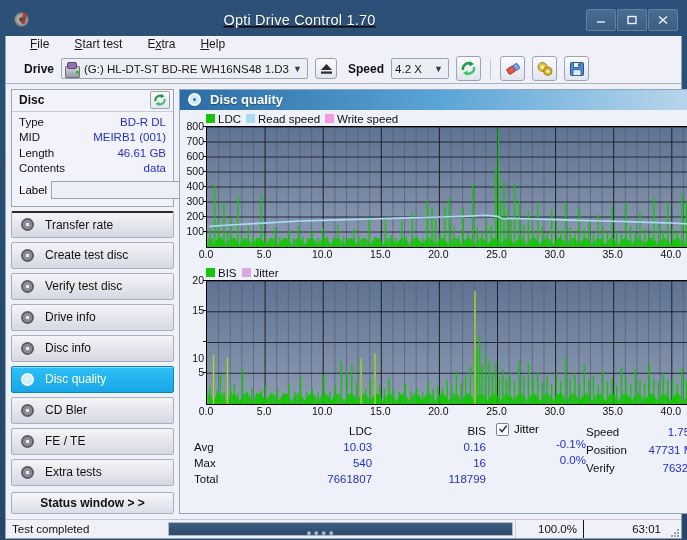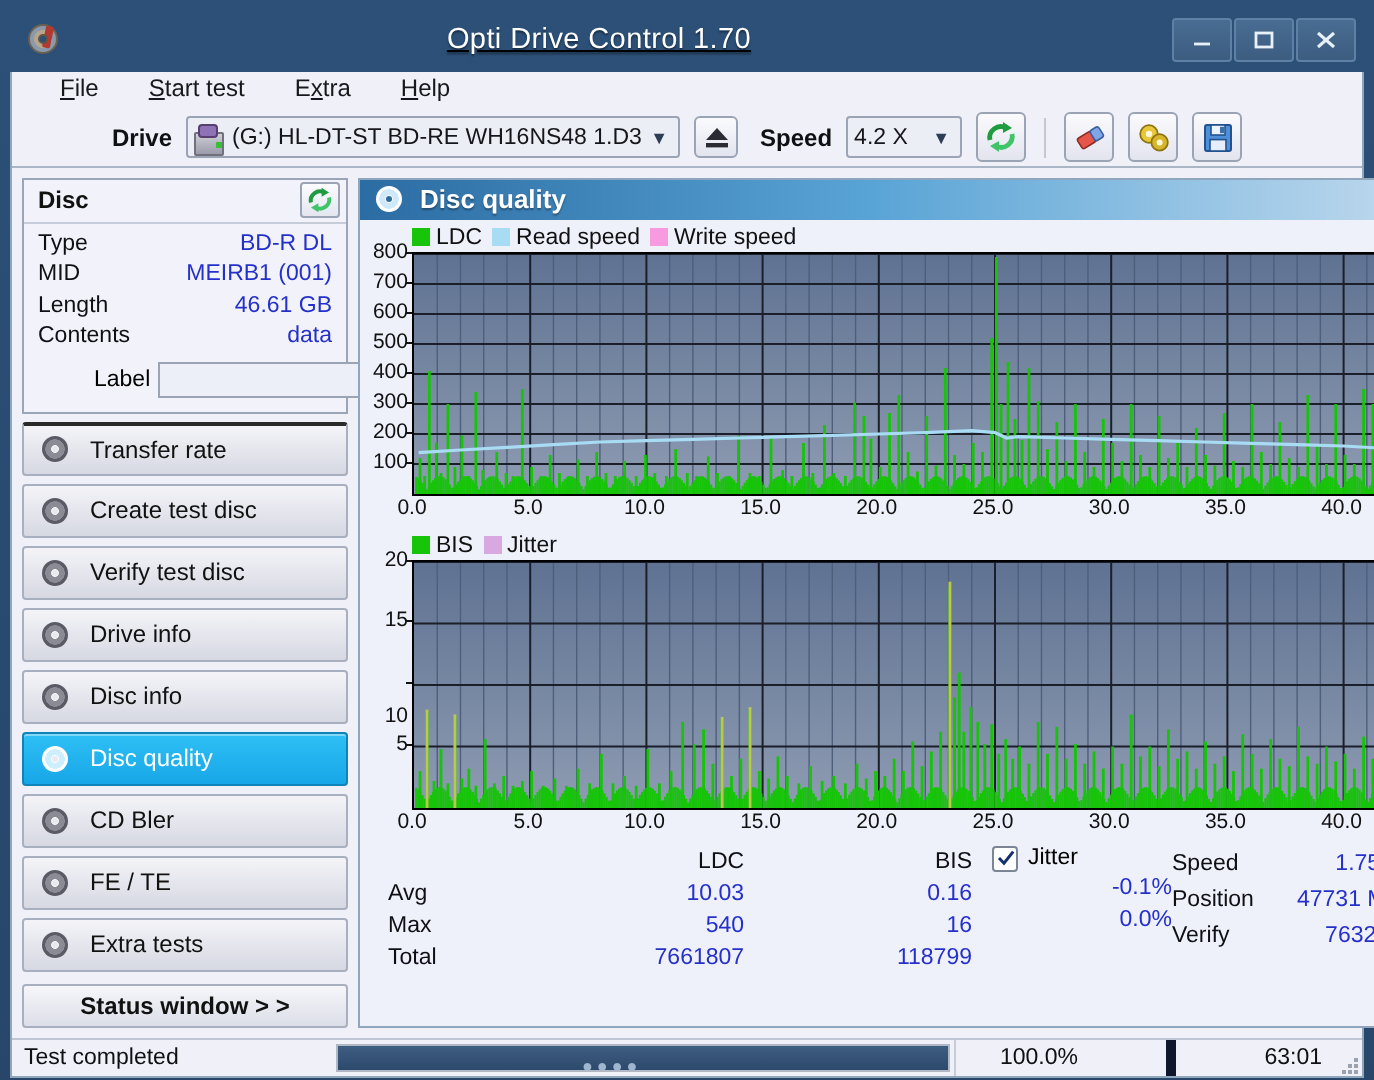--- a/index.html
+++ b/index.html
@@ -81,21 +81,21 @@
   .menubar u { text-decoration: underline; }
   
   .toolbar {
     height: 32px;
     display: flex; align-items: center;
     padding: 0 8px 0 18px; gap: 7px;
     background: #f0f0f8;
     border-bottom: 1px solid #aab6c6;
     font-size: 12px;
   }
-  .tb-label { font-weight: bold; color: #101014; margin-left: 32px; }
+  .tb-label { font-weight: bold; color: #101014; }
   .combo {
     height: 21px; background: #eceef6;
     border: 1px solid #9aa4b4;
     display: flex; align-items: center;
     font-size: 11.5px; color: #16161a;
     padding: 0 2px 0 3px; border-radius: 2px;
     position: relative;
   }
   .combo .cap { flex:1; white-space: nowrap; overflow: hidden; }
   .combo .arrow {
@@ -144,21 +144,21 @@
   .refresh-sm {
     width: 20px; height: 18px; border:1px solid #9aa4b4; border-radius:2px;
     background: linear-gradient(#fcfcfe,#e4e6f0);
     display:flex;align-items:center;justify-content:center;
   }
   .disc-rows { padding: 3px 7px 6px 7px; font-size: 11.5px; }
   .drow { display:flex; justify-content: space-between; line-height: 15.5px; }
   .drow .k { color:#101014; }
   .drow .v { color:#2430c8; }
   .label-row { display:flex; align-items:center; gap:4px; margin-top:3px; }
-  .label-row .k { font-size: 11.5px; margin-left: 28px; }
+  .label-row .k { font-size: 11.5px; }
   .label-input {
     flex:1; height: 18px; background:#eceef8; border:1px solid #9aa4b4;
   }
   .disc-btn {
     width: 21px; height: 20px; border:1px solid #9aa4b4; border-radius:2px;
     background: linear-gradient(#fcfcfe,#e4e6f0);
     display:flex;align-items:center;justify-content:center;
   }
   .navlist { margin-top: 4px; display: flex; flex-direction: column; gap: 4px; flex:1;justify-content:space-between; }
   .navitem {
@@ -242,21 +242,21 @@
   .prog-outer {
     height: 14px; width: 100%; background: #dfe2ea;
     border: 1px solid #b0b8c6; position: relative; overflow:hidden;
   }
   .prog-fill {
     position:absolute; left:0; top:0; bottom:0; width: 100%;
     background: linear-gradient(#3e5d82, #2d4a6c);
   }
   .prog-dots { position:absolute; left:40%; top:5px; color:#9fb6cf; font-size:9px; letter-spacing:2px;}
   .sb-pct { width: 68px; justify-content: flex-end; border-left:1px solid #c7ccd6;}
-  .sb-time { width: 84px; justify-content: flex-end; border-left:5px solid #0f172a;margin-left:38px;}
+  .sb-time { width: 84px; justify-content: flex-end; border-left:1px solid #0f172a;}
   .grip { width: 14px; height: 100%; position: relative; }
   .grip i { position:absolute; width:2px;height:2px;background:#9aa2b0; }
   
   .nicon { width: 15px; height: 13px; position: relative; flex: none;}
   .nicon .d {
     position:absolute; left:0; top:0; width:13px;height:13px;border-radius:50%;
     background: radial-gradient(circle at 50% 50%, #f2f2f5 0 20%, #8b8b96 22% 52%, #5b5b66 54% 100%);
   }
   .navitem.sel .nicon .d {
     background: radial-gradient(circle at 50% 50%, #ffffff 0 20%, #cdeefc 22% 52%, #ffffff 54% 100%);

